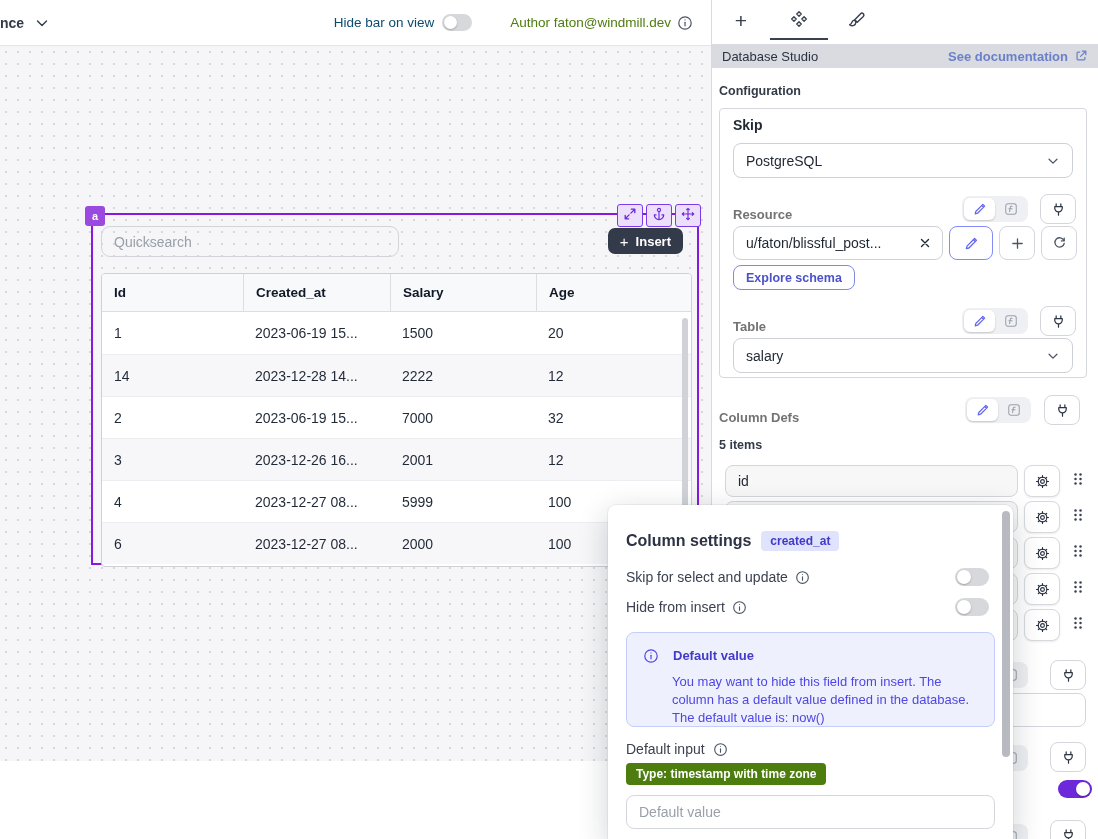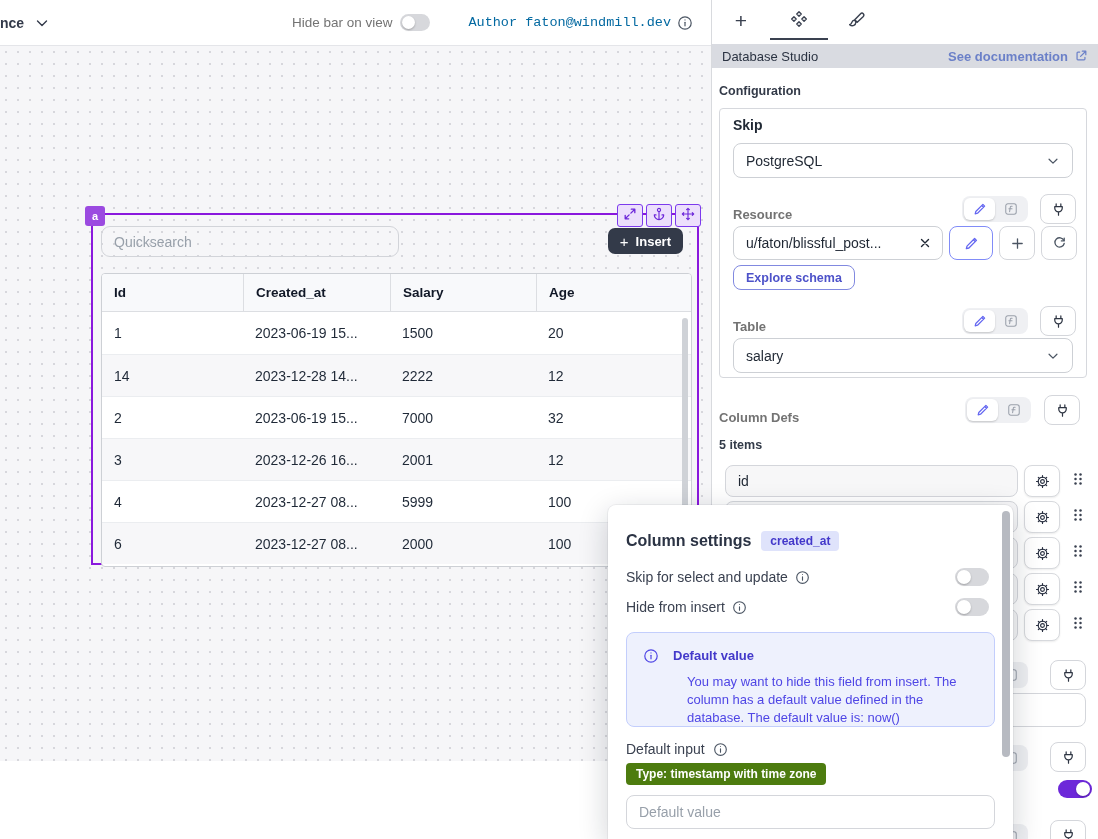--- a/index.html
+++ b/index.html
@@ -5,22 +5,22 @@
   * { margin:0; padding:0; box-sizing:border-box; }
   body { font-family:"Liberation Sans", sans-serif; background:#fff; }
   .app { position:relative; width:1098px; height:839px; overflow:hidden; background:#fff;padding-left:47px; }
 
   
   .topbar { position:absolute; left:0; top:0; width:711px; height:46px; background:#fff;
             border-bottom:1px solid #e4e5e9; display:flex; align-items:center; }
   .crumb { display:flex; align-items:center; gap:10px; font-size:14px; color:#333a4a; font-weight:600; margin-left:0; }
   .crumb .chev { width:16px; height:16px; color:#333a4a; }
   .topbar-right { position:absolute; right:18px; display:flex; align-items:center; }
-  .tb-label { font-size:13.5px; color:#737373; }
-  .tb-author { font-size:13.5px; color:#0369a1; margin-left:38px;font-family:Liberation Mono, monospace; }
+  .tb-label { font-size:13.5px; color:#0c4a6e; }
+  .tb-author { font-size:13.5px; color:#4d7c0f; margin-left:38px; }
   .icon16 { width:16px; height:16px; display:inline-flex; color:#4b5563; }
 
   .toggle { width:34px; height:18px; border-radius:9px; background:#d7d8dc; position:relative; flex:0 0 auto; cursor:pointer; }
   .toggle::after { content:''; position:absolute; width:14px; height:14px; border-radius:50%; background:#fff;
                    top:2px; left:2px; box-shadow:0 1px 2px rgba(0,0,0,.25); }
   .toggle.small { width:30px; height:17px; margin-left:8px; }
   .toggle.small::after { width:13px; height:13px; }
   .toggle.on { background:#6d28d9; }
   .toggle.on::after { left:auto; right:2px; }
 
@@ -122,21 +122,21 @@
   .m-title { font-size:16px; font-weight:700; color:#2b3344; }
   .m-badge { background:#dfe3fb; color:#4338ca; font-size:12px; font-weight:700; padding:3px 9px; border-radius:4px; }
   .m-row { position:absolute; left:18px; width:371px; display:flex; align-items:center; gap:7px; }
   .m-row .lbl { font-size:14px; color:#3a4150; }
   .m-row .toggle { margin-left:auto; margin-right:8px; }
   .m-info-icon { width:15px; height:15px; color:#4b5563; display:inline-flex; }
   .infobox { position:absolute; left:18px; top:127px; width:369px; height:95px; background:#eef1fd;
              border:1px solid #c3cefc; border-radius:8px; }
   .infobox .ib-icon { position:absolute; left:16px; top:15px; width:16px; height:16px; color:#4f46e5; }
   .infobox .ib-title { position:absolute; left:46px; top:15px; font-size:13px; font-weight:700; color:#4339ca; }
-  .infobox .ib-body { position:absolute; left:60px; top:40px; right:14px; font-size:13px; color:#4f46e5; line-height:1.38; }
+  .infobox .ib-body { position:absolute; left:45px; top:40px; right:14px; font-size:13px; color:#4f46e5; line-height:1.38; }
   .m-definput { position:absolute; left:18px; top:236px; display:flex; align-items:center; gap:8px; }
   .m-definput .lbl { font-size:14px; color:#3a4150; }
   .m-typebadge { position:absolute; left:18px; top:258px; background:#4d7c0f; color:#fff; font-size:12px; font-weight:700;
                  padding:4px 10px; border-radius:4px; }
   .m-input { position:absolute; left:18px; top:290px; width:369px; height:34px; border:1px solid #d4d6db; border-radius:8px;
              padding:0 12px; font-size:14px; color:#1f2937; font-family:inherit; }
   .m-input::placeholder { color:#98a0aa; }
   .m-scroll-thumb { position:absolute; right:3px; top:6px; width:8px; height:246px; background:#b7bac1; border-radius:4px; }
 </style>
 </head>

